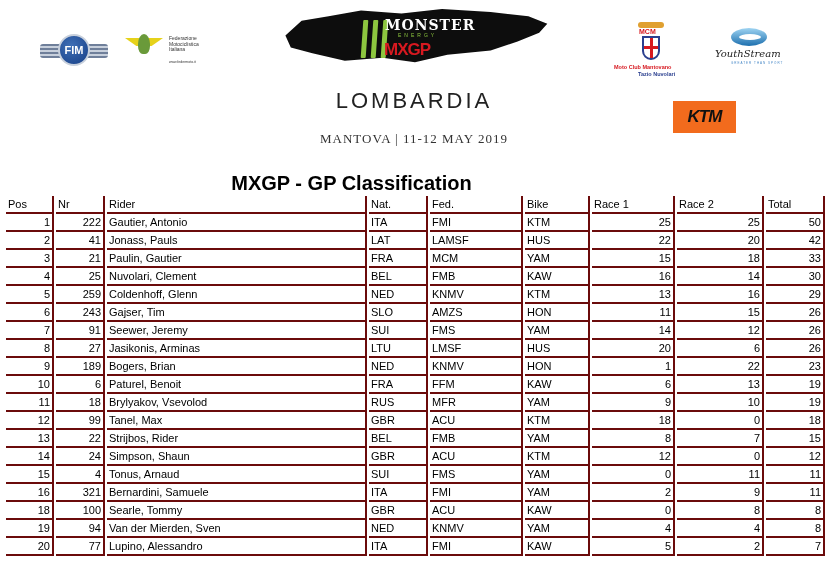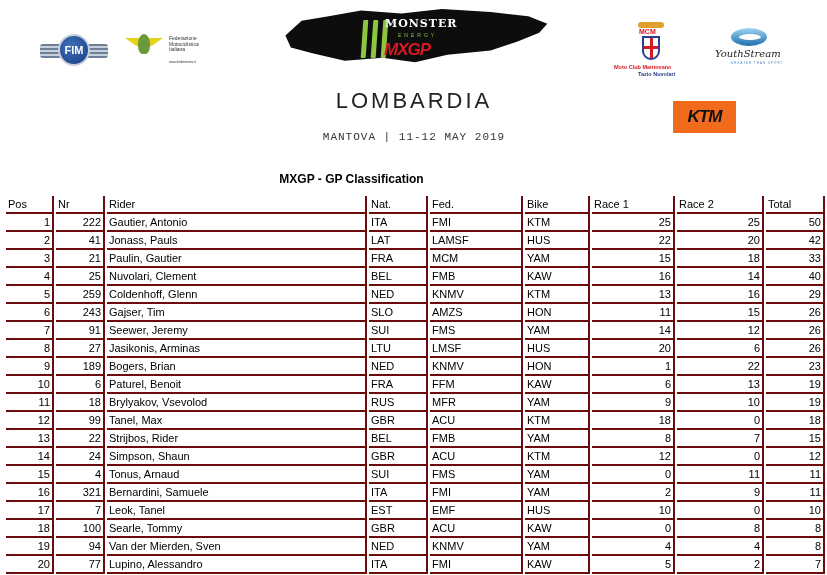--- a/index.html
+++ b/index.html
@@ -20,28 +20,28 @@
   .fmi .emblem { position: absolute; left: 0; top: 0; width: 38px; height: 26px; }
   .fmi .emblem .y1 { position: absolute; left: 0; top: 6px; width: 38px; height: 8px; background: #e6d21a; clip-path: polygon(0 0,100% 0,70% 100%,30% 100%); }
   .fmi .emblem .c { position: absolute; left: 13px; top: 2px; width: 12px; height: 20px; background: #6a9a3a; border-radius: 50% 50% 40% 40%; }
   .fmi .txt { position: absolute; left: 44px; top: 4px; font-size: 5px; line-height: 5.5px; color: #333; }
   .fmi .url { position: absolute; left: 44px; top: 28px; font-size: 3.5px; color: #333; }
 
   .splash { left: 280px; top: 6px; width: 270px; height: 74px; background: #0d0d0d;
             clip-path: polygon(2% 40%,8% 20%,18% 14%,30% 6%,45% 10%,60% 4%,78% 8%,92% 14%,99% 24%,96% 36%,88% 48%,78% 60%,62% 66%,50% 76%,38% 70%,24% 74%,12% 64%,4% 56%); }
   .m-claw { position: absolute; left: 360px; top: 20px; width: 30px; height: 40px; }
   .m-claw span { position: absolute; top: 0; width: 5px; height: 38px; background: #8dc63f; border-radius: 1px; transform: skewX(-4deg); }
-  .monster-word { position: absolute; left: 385px; top: 17px; color: #fff; font-size: 11px; font-weight: bold; letter-spacing: 1px; font-family: "DejaVu Serif", serif; text-align: right; }
+  .monster-word { position: absolute; left: 385px; top: 17px; color: #fff; font-size: 14px; font-weight: bold; letter-spacing: 1px; font-family: "DejaVu Serif", serif; text-align: right; }
   .energy-word { position: absolute; left: 398px; top: 32px; color: #8dc63f; font-size: 5px; letter-spacing: 3px; }
-  .mxgp-word { position: absolute; left: 384px; top: 40px; font-size: 17px; font-weight: bold; font-style: italic; letter-spacing: -1px; }
+  .mxgp-word { position: absolute; left: 384px; top: 40px; font-size: 17px; font-weight: bold; letter-spacing: -1px; }
   .mxgp-word .mx { color: #d71920; }
   .mxgp-word .gp { color: #d71920; }
 
   .lombardia { position: absolute; left: 298px; top: 88px; width: 232px; text-align: center; font-size: 22px; letter-spacing: 3px; color: #222; font-weight: normal; }
-  .venue { position: absolute; left: 300px; top: 131px; width: 228px; text-align: center; font-family: Liberation Mono, monospace; font-size: 11px; letter-spacing: 1px; color: #333; }
+  .venue { position: absolute; left: 300px; top: 131px; width: 228px; text-align: center; font-family: Liberation Serif, serif; font-size: 13px; letter-spacing: 1px; color: #333; }
 
   .mcm { left: 614px; top: 20px; width: 86px; height: 58px; }
   .mcm .badge { position: absolute; left: 26px; top: 2px; width: 22px; height: 40px; }
   .mcm .badge .wingtop { position: absolute; left: -2px; top: 0; width: 26px; height: 6px; background: #e0a030; border-radius: 3px; }
   .mcm .badge .shield { position: absolute; left: 2px; top: 14px; width: 18px; height: 24px; background: #fff; border: 2px solid #2a3f8f; border-radius: 0 0 9px 9px; box-sizing: border-box; }
   .mcm .badge .shield::before { content: ""; position: absolute; left: 6px; top: 0; width: 3px; height: 100%; background: #d71920; }
   .mcm .badge .shield::after { content: ""; position: absolute; left: 0; top: 8px; width: 100%; height: 3px; background: #d71920; }
   .mcm .badge .letters { position: absolute; left: -1px; top: 6px; font-size: 7px; font-weight: bold; color: #d71920; }
   .mcm .l1 { position: absolute; left: 0; top: 44px; font-size: 5.5px; font-weight: bold; color: #d71920; white-space: nowrap; }
   .mcm .l2 { position: absolute; left: 24px; top: 51px; font-size: 5.5px; font-weight: bold; color: #2a3f8f; white-space: nowrap; }
@@ -49,21 +49,21 @@
   .youth { left: 713px; top: 28px; width: 74px; height: 40px; }
   .youth .swirl { position: absolute; left: 18px; top: 0; width: 36px; height: 18px; border-radius: 50%; background: linear-gradient(180deg,#9fd4f2,#1c6fae); }
   .youth .swirl::after { content: ""; position: absolute; left: 8px; top: 6px; width: 22px; height: 6px; border-radius: 50%; background: #fff; }
   .youth .word { position: absolute; left: 2px; top: 20px; font-family: "DejaVu Serif", serif; font-style: italic; font-size: 10px; color: #222; white-space: nowrap; }
   .youth .sub { position: absolute; left: 18px; top: 33px; font-size: 3px; color: #4a8ac8; letter-spacing: 1px; white-space: nowrap; }
 
   .ktm { left: 673px; top: 101px; width: 63px; height: 32px; background: #f26b1d; display: flex; align-items: center; justify-content: center; }
   .ktm span { color: #111; font-weight: bold; font-style: italic; font-size: 17px; letter-spacing: -1px; }
 
   
-  .title { position: absolute; left: 0; top: 172px; width: 703px; text-align: center; font-size: 12px; font-weight: bold; }
+  .title { position: absolute; left: 0; top: 172px; width: 703px; text-align: center; font-size: 20px; font-weight: bold; }
 
   
   table { position: absolute; left: 4px; top: 196px; border-collapse: separate; border-spacing: 2px 0; font-size: 11px; }
   th, td { height: 16px; padding: 0 2px; border-bottom: 2px solid #6b0b0b; border-right: 2px solid #6b0b0b; white-space: nowrap; line-height: 16px; }
   th { font-weight: normal; text-align: left; }
   td.num { text-align: right; }
   td.txt { text-align: left; }
   col.c-pos { width: 48px; }
   col.c-nr { width: 49px; }
   col.c-rider { width: 260px; }
@@ -192,21 +192,21 @@
       </tr>
       <tr>
         <td class="num">4</td>
         <td class="num">25</td>
         <td class="txt">Nuvolari, Clement</td>
         <td class="txt">BEL</td>
         <td class="txt">FMB</td>
         <td class="txt">KAW</td>
         <td class="num">16</td>
         <td class="num">14</td>
-        <td class="num">40</td>
+        <td class="num">30</td>
       </tr>
       <tr>
         <td class="num">5</td>
         <td class="num">259</td>
         <td class="txt">Coldenhoff, Glenn</td>
         <td class="txt">NED</td>
         <td class="txt">KNMV</td>
         <td class="txt">KTM</td>
         <td class="num">13</td>
         <td class="num">16</td>
@@ -327,31 +327,20 @@
         <td class="num">321</td>
         <td class="txt">Bernardini, Samuele</td>
         <td class="txt">ITA</td>
         <td class="txt">FMI</td>
         <td class="txt">YAM</td>
         <td class="num">2</td>
         <td class="num">9</td>
         <td class="num">11</td>
       </tr>
       <tr>
-        <td class="num">17</td>
-        <td class="num">7</td>
-        <td class="txt">Leok, Tanel</td>
-        <td class="txt">EST</td>
-        <td class="txt">EMF</td>
-        <td class="txt">HUS</td>
-        <td class="num">10</td>
-        <td class="num">0</td>
-        <td class="num">10</td>
-      </tr>
-      <tr>
         <td class="num">18</td>
         <td class="num">100</td>
         <td class="txt">Searle, Tommy</td>
         <td class="txt">GBR</td>
         <td class="txt">ACU</td>
         <td class="txt">KAW</td>
         <td class="num">0</td>
         <td class="num">8</td>
         <td class="num">8</td>
       </tr>

